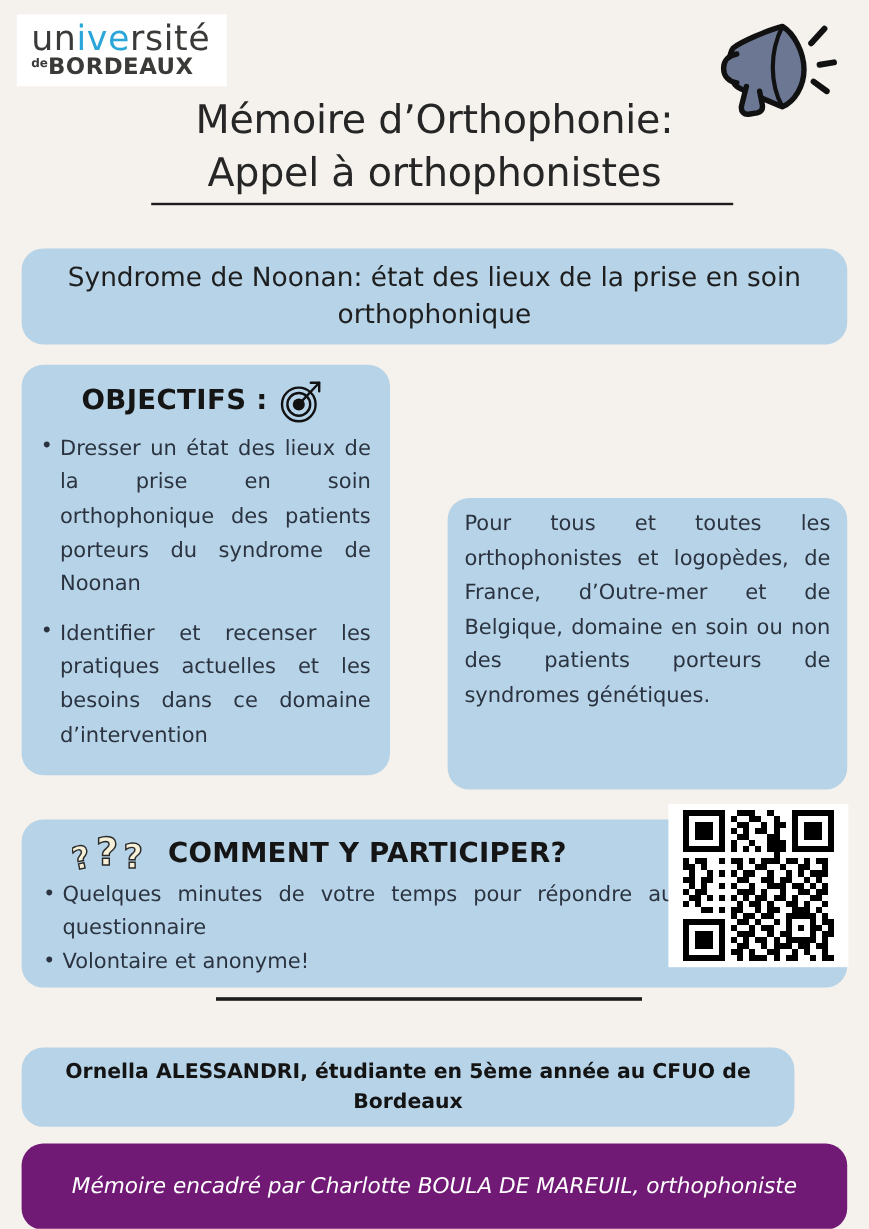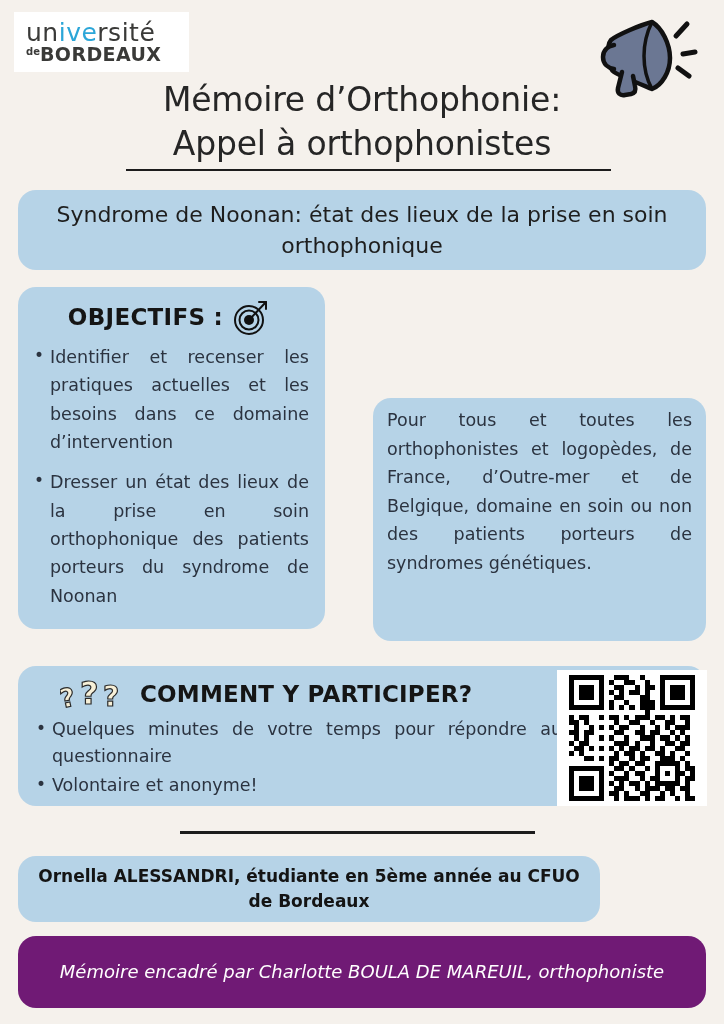--- a/index.html
+++ b/index.html
@@ -29,21 +29,21 @@
     width: 175px;
     height: 60px;
     background: #ffffff;
     display: flex;
     flex-direction: column;
     justify-content: center;
     padding-left: 12px;
     box-sizing: border-box;
   }
   .logo-line1 {
-    font-size: 25px;
+    font-size: 29px;
     letter-spacing: 0.5px;
     color: #3a3a38;
     line-height: 1;
     font-family: "DejaVu Sans", sans-serif;
   }
   .logo-line1 .blue { color: #2ba6d8; }
   .logo-line2 {
     font-size: 19px;
     font-weight: bold;
     color: #3a3a38;
@@ -87,20 +87,21 @@
     width: 485px;
     border-top: 2.5px solid #1c1c1c;
   }
 
   
   .panel {
     position: absolute;
     background: #b6d3e7;
     border-radius: 18px;
     box-sizing: border-box;
+    margin-top: 17px;
   }
   .panel.dark {
     background: #701a75;
   }
 
   .banner {
     left: 18px;
     top: 190px;
     width: 688px;
     height: 80px;
@@ -229,21 +230,21 @@
     left: 180px;
     top: 831px;
     width: 355px;
     border-top: 3px solid #1c1c1c;
   }
 
   
   .author {
     left: 18px;
     top: 856px;
-    width: 582px;
+    width: 644px;
     height: 66px;
     display: flex;
     align-items: center;
     justify-content: center;
     padding: 0 16px;
   }
   .author-text {
     text-align: center;
     font-size: 17px;
     font-weight: bold;
@@ -315,22 +316,22 @@
           <circle cx="18" cy="23" r="9.5"></circle>
         </g>
         <circle cx="18" cy="23" r="5" fill="#111111"></circle>
         <g stroke="#111111" stroke-width="2" stroke-linecap="round" stroke-linejoin="round" fill="none">
           <path d="M18 23 L35 5"></path>
           <path d="M28 5 L35 5 L35 12"></path>
         </g>
       </svg>
     </div>
     <ul class="bullets">
+      <li>Dresser un état des lieux de la prise en soin orthophonique des patients porteurs du syndrome de Noonan</li>
       <li>Identifier et recenser les pratiques actuelles et les besoins dans ce domaine d’intervention</li>
-      <li>Dresser un état des lieux de la prise en soin orthophonique des patients porteurs du syndrome de Noonan</li>
     </ul>
   </div>
 
   <div class="panel pourqui">
     <div class="pourqui-body">Pour tous et toutes les orthophonistes et logopèdes, de France, d’Outre-mer et de Belgique, domaine en soin ou non des patients porteurs de syndromes génétiques.</div>
   </div>
 
   <div class="panel comment">
     <div class="comment-head">
       <svg width="66" height="40" viewBox="0 0 66 40">

